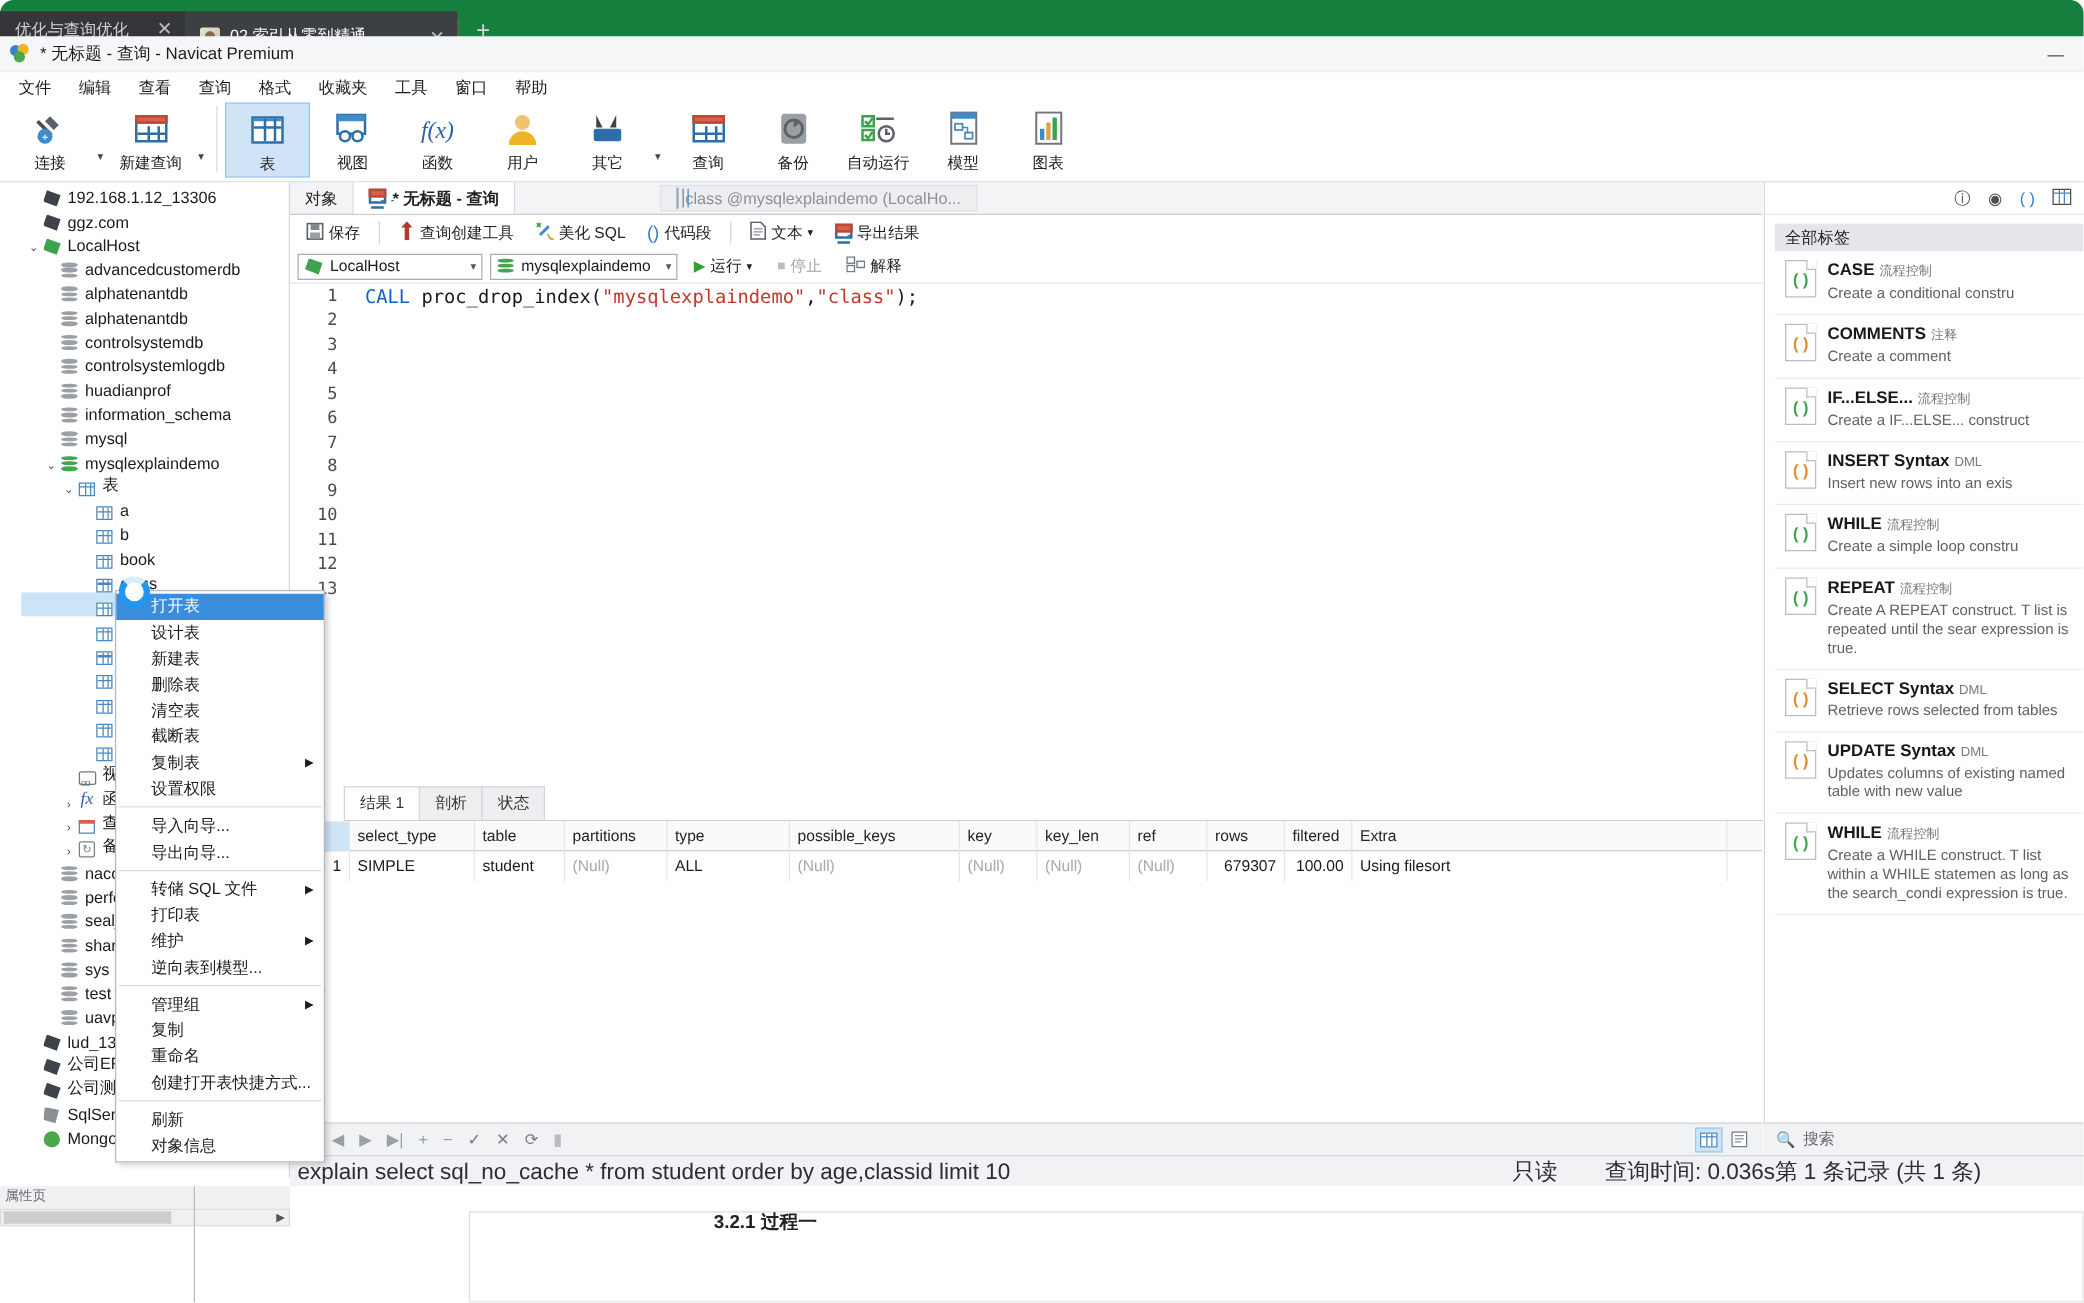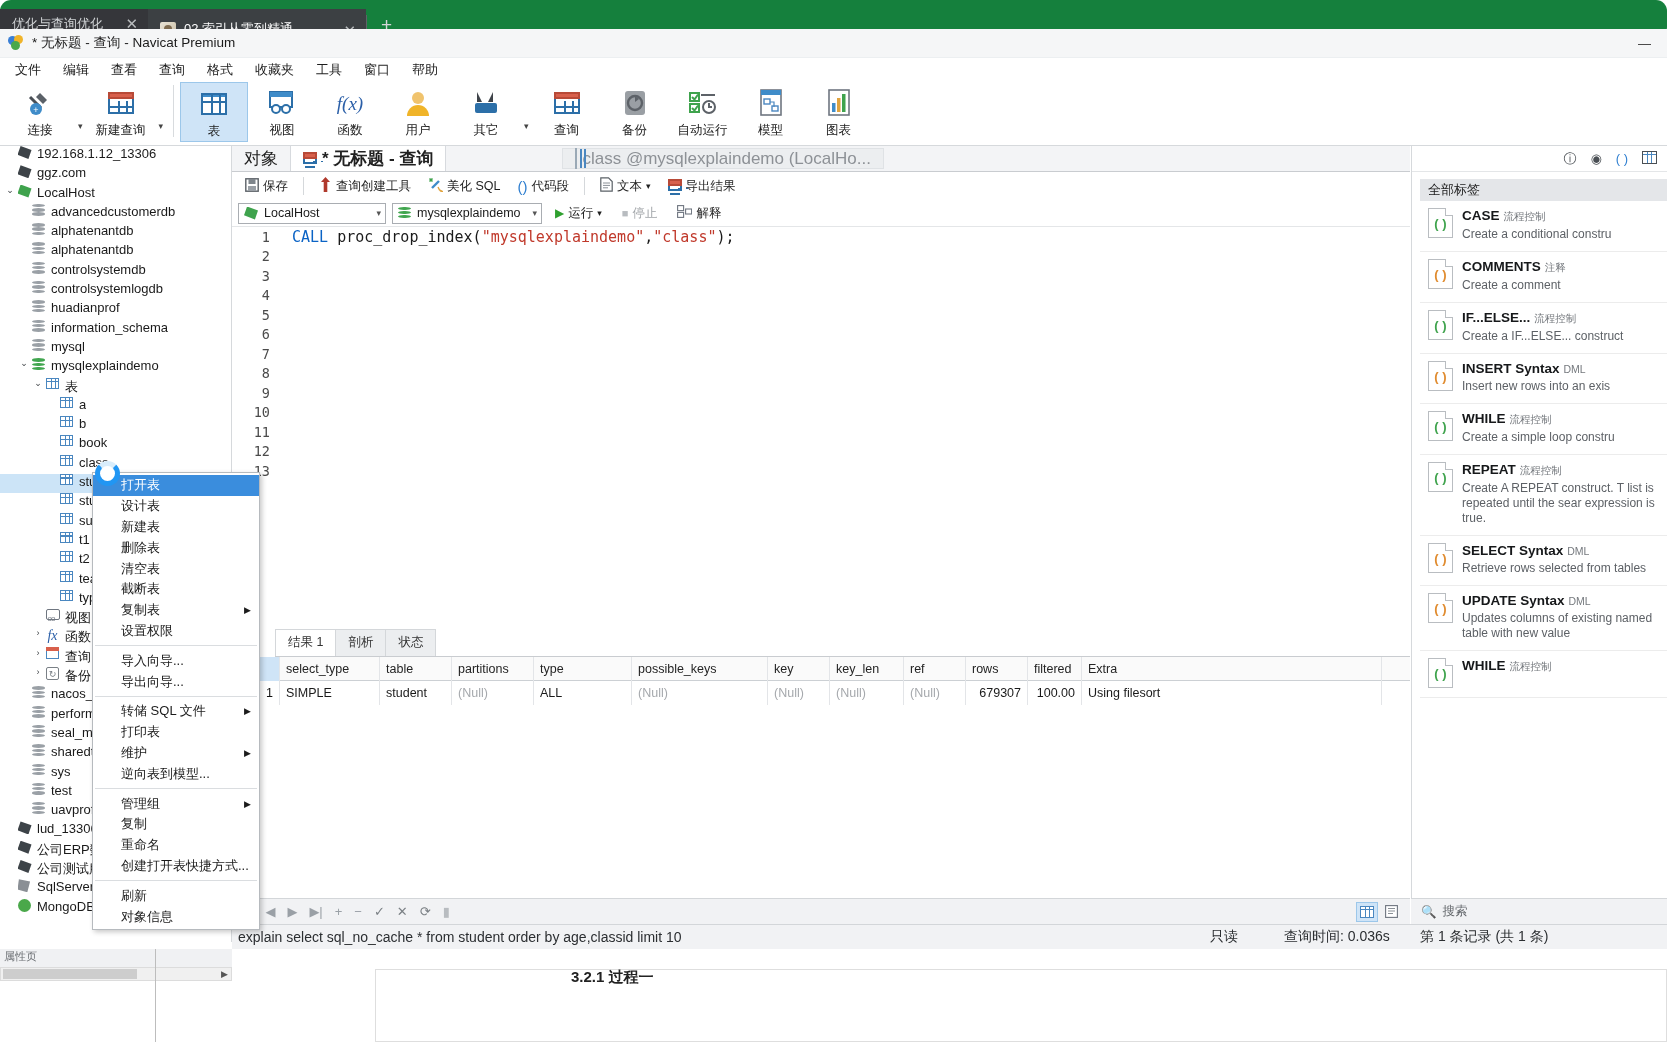--- a/index.html
+++ b/index.html
@@ -96,21 +96,21 @@
   .g-tbl.hdr::before { box-shadow: 0 -6px 0 0 #3f8cc9; }
   .g-red { width:26px; height:22px; border:2px solid #2c6fa8; background:#fff; position:relative; }
   .g-red .cap { position:absolute; left:-2px; right:-2px; top:-2px; height:7px; background:#d8604c; border:2px solid #b84a38; }
   .g-red .vl { position:absolute; left:8px; top:7px; bottom:0; width:2px; background:#2c6fa8; box-shadow:8px 0 0 0 #2c6fa8; }
   .g-red .hl { position:absolute; left:0; right:0; top:12px; height:2px; background:#2c6fa8; }
 
   
   .objtabs {
     position: absolute; left: 232px; top: 146px; width: 1178px; height: 26px;
     background: #f3f4f6; border-bottom: 1px solid #c9ccd0;
-    display: flex; align-items: stretch; font-size: 17px;
+    display: flex; align-items: stretch; font-size: 13px;
   }
   .otab { display:flex; align-items:center; gap:5px; padding: 0 12px;
           border-right: 1px solid #d7dade; color:#212121; }
   .otab.active { background:#ffffff; }
   .otab.ghost { background:#eceef0; color:#8d9196; border:1px solid #dfe2e5; margin: 2px 0; }
 
   
   .qtool {
     position: absolute; left: 232px; top: 172px; width: 1178px; height: 28px;
     background: #ffffff; display:flex; align-items:center; padding-left: 6px;
@@ -180,21 +180,21 @@
   .resfoot .right { margin-left:auto; display:flex; align-items:center; gap:2px; padding-right: 8px; }
   .vbtn { width:22px; height:20px; display:flex; align-items:center; justify-content:center; }
   .vbtn.on { background:#cfe4f7; border:1px solid #9cc7ea; }
 
   
   .tree {
     position: absolute; left: 0; top: 146px; width: 232px; height: 796px;
     background: #ffffff; overflow: hidden; font-size: 13px;
     border-right: 1px solid #d6d9dc;
   }
-  .tnode { height: 19.3px; display:flex; align-items:flex-start; white-space:nowrap; }
+  .tnode { height: 19.3px; display:flex; align-items:flex-end; white-space:nowrap;margin-left:17px; }
   .tnode.sel { background:#cce4f7; }
   .tw { width: 12px; flex:none; text-align:center; font-size: 9px; color:#3f4347; }
   .ticon { width: 17px; flex:none; display:flex; align-items:center; justify-content:center; }
   .tlabel { padding-left: 4px; overflow:hidden; }
 
   
   .ic-conn { width:14px; height:13px; background:#3d4348;
      clip-path: polygon(0 68%, 22% 0, 100% 30%, 78% 100%); }
   .ic-conn.green { background:#3fa34d; }
   .ic-db { width:13px; height:13px; position:relative; }
@@ -256,21 +256,21 @@
   .sniptag { font-size: 10.5px; font-weight: normal; color:#75797e; padding-left: 4px; }
   .snipdesc { font-size: 12px; color:#5d6166; line-height: 15px; padding-top: 3px; }
   .rsearch { position:absolute; left:1411px; top:898px; width:256px; height:26px;
              background:#f1f2f4; border-top:1px solid #d3d6d9; display:flex; align-items:center;
              gap:6px; padding-left:10px; font-size:12.5px; color:#63676b; }
 
   
   .statusbar {
     position:absolute; left:232px; top:924px; width:1435px; height:25px;
     background:#f1f2f4; border-top:1px solid #d3d6d9;
-    display:flex; align-items:center; font-size:14px; color:#2b2e31;
+    display:flex; align-items:center; font-size:18px; color:#2b2e31;
   }
   .statusbar .sq { padding-left: 6px; }
   .statusbar .s2 { position:absolute; left:978px; }
   .statusbar .s3 { position:absolute; left:1052px; }
   .statusbar .s4 { position:absolute; left:1188px; }
 
   
   .bstrip { position:absolute; left:0; top:949px; width:1667px; height:93px; background:#ffffff; }
   .bhead { position:absolute; left:0; top:0; width:232px; height:18px;
            background:#f0f1f3; font-size:11px; color:#6b6f73; padding-left:4px; }
@@ -1105,21 +1105,21 @@
         <div class="snip">
           <span class="snipico orange">( )</span>
           <span style="flex:1;min-width:0"><span class="sniptitle">SELECT Syntax</span><span class="sniptag">DML</span><div class="snipdesc">Retrieve rows selected from tables</div></span>
         </div>
         <div class="snip">
           <span class="snipico orange">( )</span>
           <span style="flex:1;min-width:0"><span class="sniptitle">UPDATE Syntax</span><span class="sniptag">DML</span><div class="snipdesc">Updates columns of existing named table with new value</div></span>
         </div>
         <div class="snip">
           <span class="snipico">( )</span>
-          <span style="flex:1;min-width:0"><span class="sniptitle">WHILE</span><span class="sniptag">流程控制</span></span>
+          <span style="flex:1;min-width:0"><span class="sniptitle">WHILE</span><span class="sniptag">流程控制</span><div class="snipdesc">Create a WHILE construct. T list within a WHILE statemen as long as the search_condi expression is true.</div></span>
         </div>
       </div>
   </div>
   <div class="rsearch">
     <span>🔍</span>
     <span>搜索</span>
   </div>
 
   <div class="statusbar">
     <span class="sq">explain select sql_no_cache * from student order by age,classid limit 10</span>

